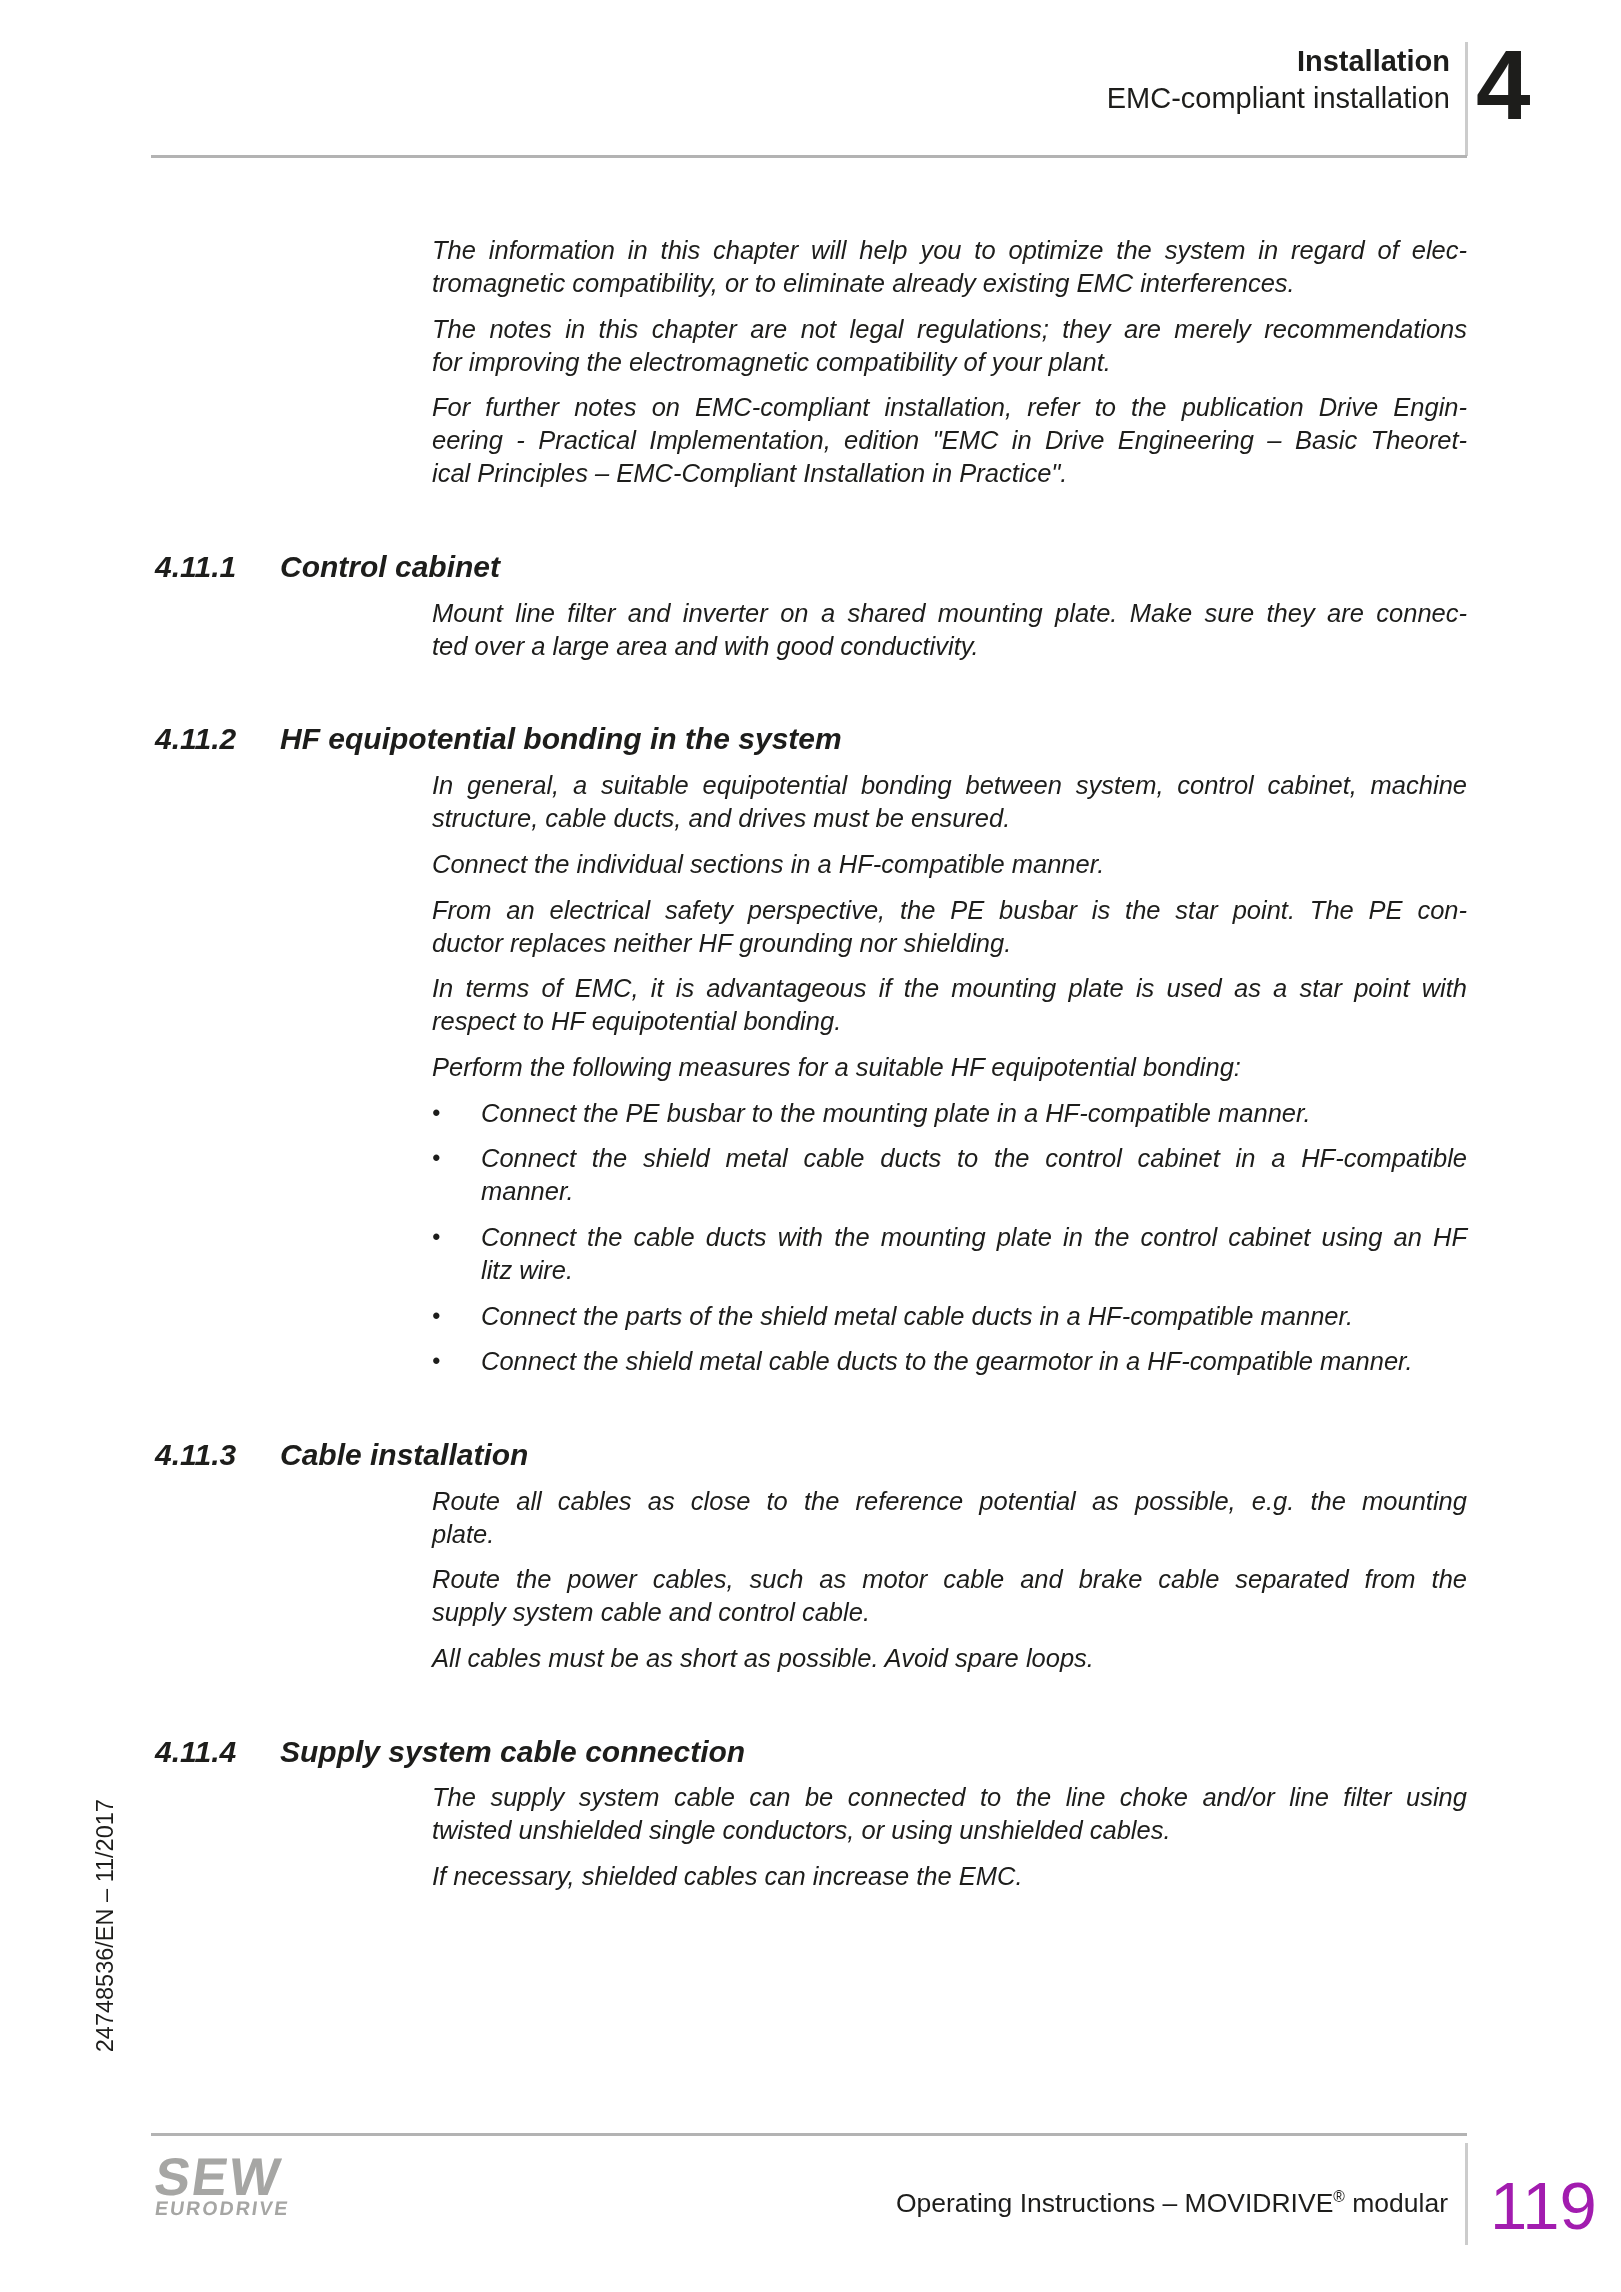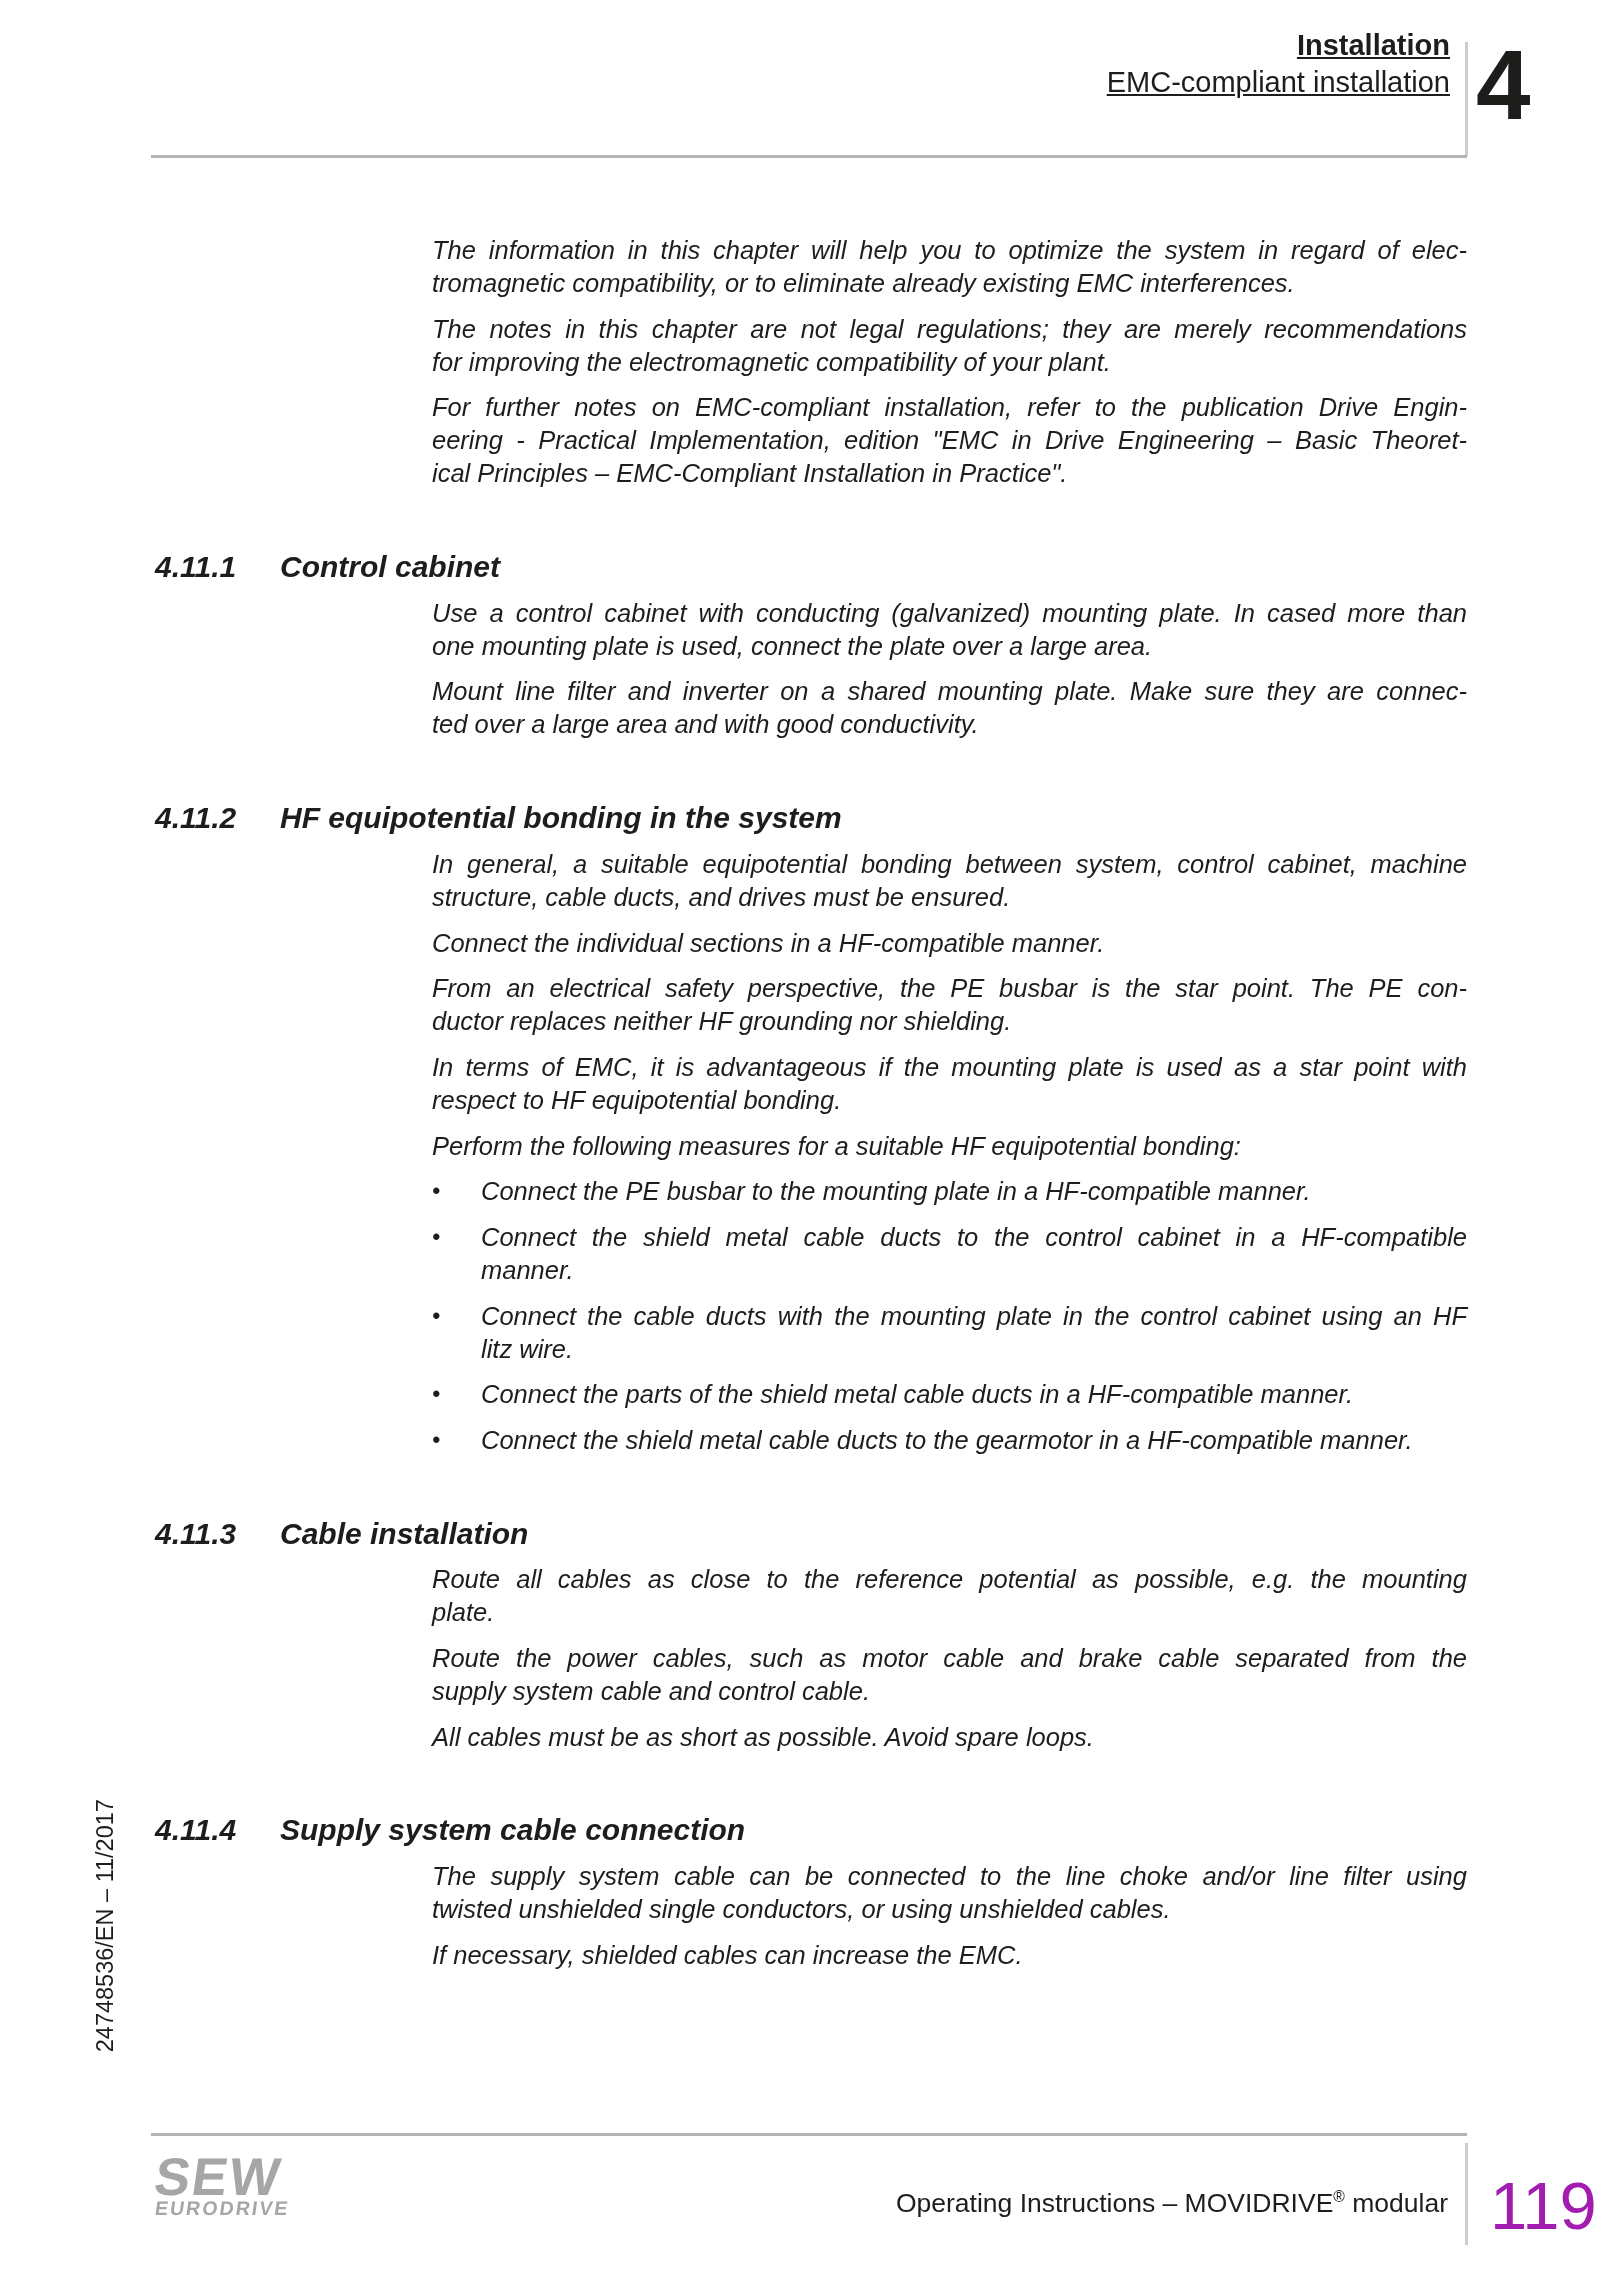--- a/index.html
+++ b/index.html
@@ -9,27 +9,26 @@
     height: 2293px;
     background: #ffffff;
     font-family: "Liberation Sans", sans-serif;
     color: #1d1d1b;
     overflow: hidden;
   }
 
   
   .header-block {
     position: absolute;
-    top: 27px;
+    top: 43px;
     right: 171px;
     text-align: right;
     font-size: 29px;
     line-height: 37px;
     white-space: nowrap;
-    text-decoration: underline;
   }
   .header-block .chapter-title { font-weight: bold; }
   .header-vline {
     position: absolute;
     left: 1465px;
     top: 42px;
     width: 2.9px;
     height: 114px;
     background: #cccccc;
   }
@@ -173,24 +172,20 @@
           <div class="line last">for improving the electromagnetic compatibility of your plant.</div>
         </div>
         <div class="para">
           <div class="line just">For further notes on EMC-compliant installation, refer to the publication Drive Engin-</div>
           <div class="line just">eering - Practical Implementation, edition "EMC in Drive Engineering – Basic Theoret-</div>
           <div class="line last">ical Principles – EMC-Compliant Installation in Practice".</div>
         </div>
       </div>
       <div class="section">
         <div class="section-heading"><span class="sec-num">4.11.1</span><span class="sec-title">Control cabinet</span></div>
-        <div class="para">
-          <div class="line just">Use a control cabinet with conducting (galvanized) mounting plate. In cased more than</div>
-          <div class="line last">one mounting plate is used, connect the plate over a large area.</div>
-        </div>
         <div class="para">
           <div class="line just">Mount line filter and inverter on a shared mounting plate. Make sure they are connec-</div>
           <div class="line last">ted over a large area and with good conductivity.</div>
         </div>
       </div>
       <div class="section">
         <div class="section-heading"><span class="sec-num">4.11.2</span><span class="sec-title">HF equipotential bonding in the system</span></div>
         <div class="para">
           <div class="line just">In general, a suitable equipotential bonding between system, control cabinet, machine</div>
           <div class="line last">structure, cable ducts, and drives must be ensured.</div>

